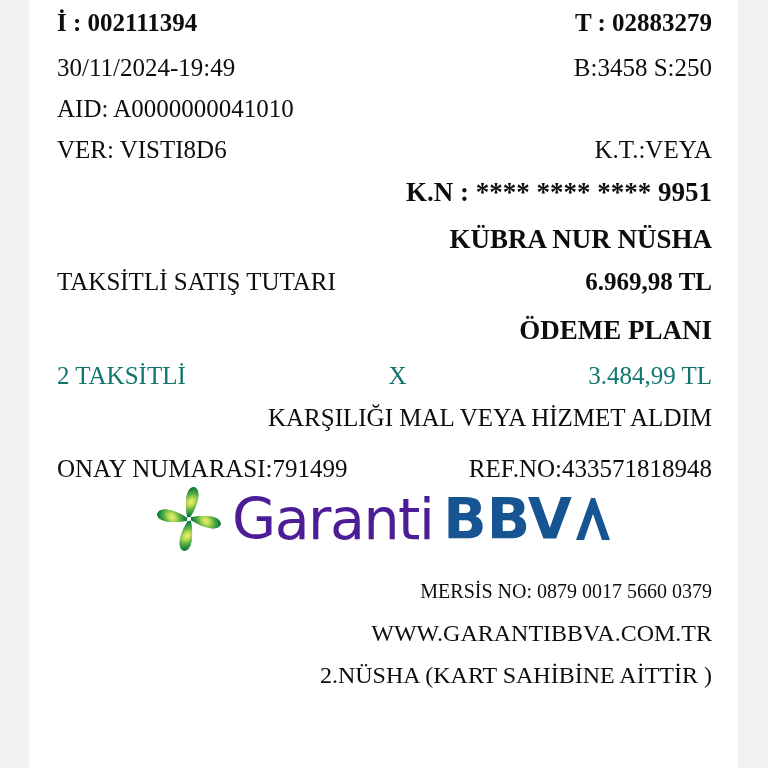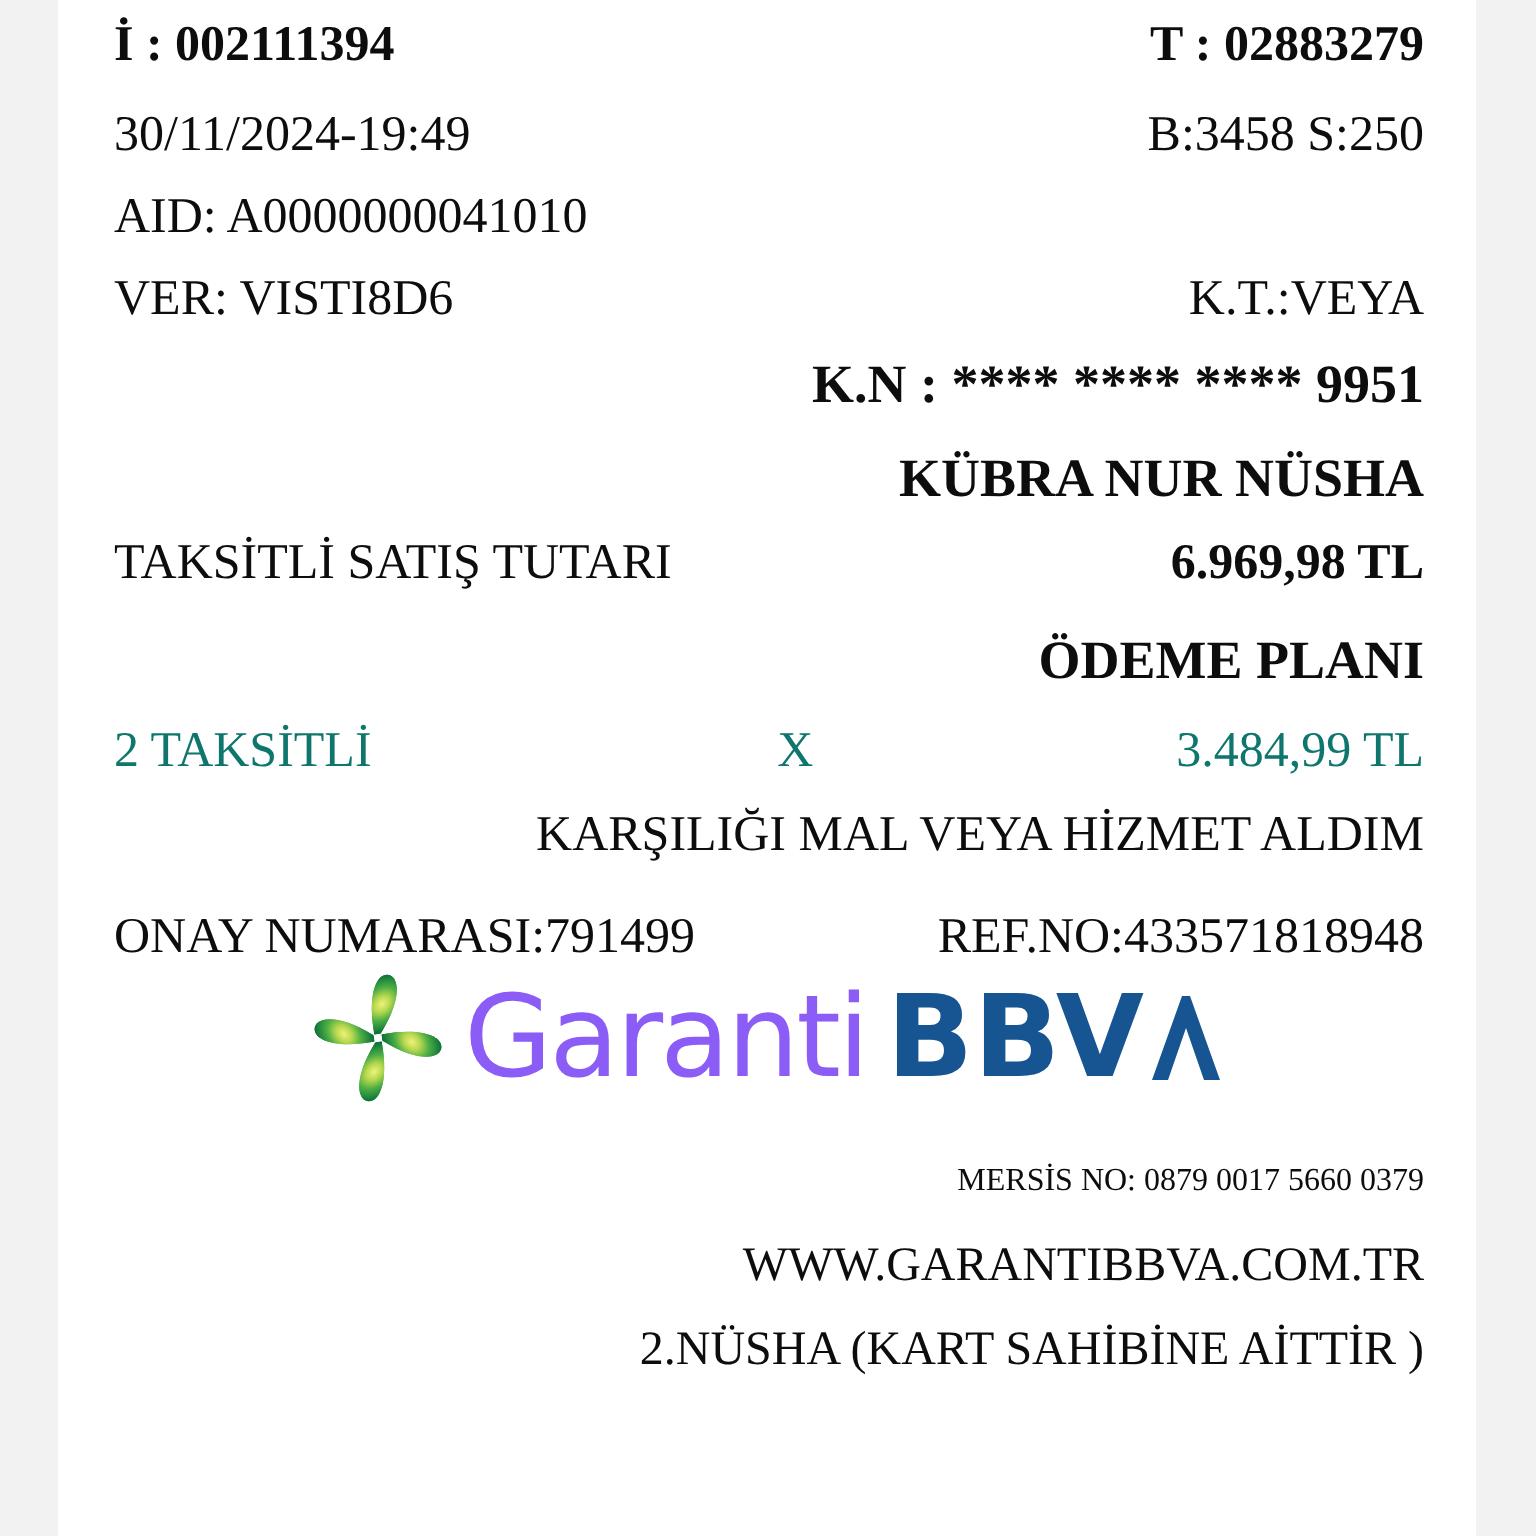--- a/index.html
+++ b/index.html
@@ -64,21 +64,21 @@
   .l-2  { position:absolute; left:0; right:0; top:48px; }
   .l-3  { position:absolute; left:0; right:0; top:89px; }
   .l-4  { position:absolute; left:0; right:0; top:130px;gap:31px; }
   .l-5  { position:absolute; left:0; right:0; top:172px; font-size:27px; }
   .l-6  { position:absolute; left:0; right:0; top:219px; font-size:27px; }
   .l-7  { position:absolute; left:0; right:0; top:262px; }
   .l-8  { position:absolute; left:0; right:0; top:310px; font-size:27px; }
   .l-9  { position:absolute; left:0; right:0; top:356px; }
   .l-10 { position:absolute; left:0; right:0; top:398px; }
   .l-11 { position:absolute; left:0; right:0; top:437px;margin-top:12px; }
-  .l-12 { position:absolute; left:0; right:0; top:571px; font-size:16px; }
+  .l-12 { position:absolute; left:0; right:0; top:571px; font-size:20px; }
   .l-13 { position:absolute; left:0; right:0; top:613px; font-size:24px; }
   .l-14 { position:absolute; left:0; right:0; top:655px; font-size:24px; }
 
   
   #logo-block {
     position: absolute;
     left: 0;
     right: 0;
     top: 482px;
     height: 74px;
@@ -91,21 +91,21 @@
     align-items: center;
     gap: 10px;
   }
   #clover { display: block; }
   .wordmark {
     font-family: "DejaVu Sans", "Liberation Sans", sans-serif;
     font-size: 57px;
     line-height: 1;
     letter-spacing: -1.5px;
   }
-  #garanti-word { color: #8b5cf6; font-weight: 400; }
+  #garanti-word { color: #4c1d95; font-weight: 400; }
   #bbva-word {
     color: #165591;
     font-weight: bold;
     letter-spacing: 0px;
     display: inline-flex;
     align-items: center;
   }
   #bbva-chevron { display:block; margin-left: 1px; }
 </style>
 </head>

